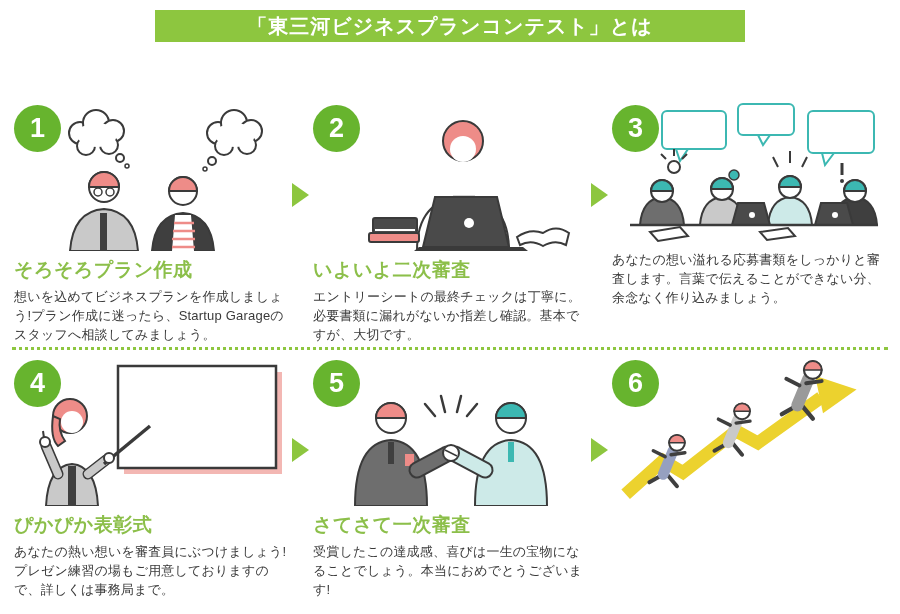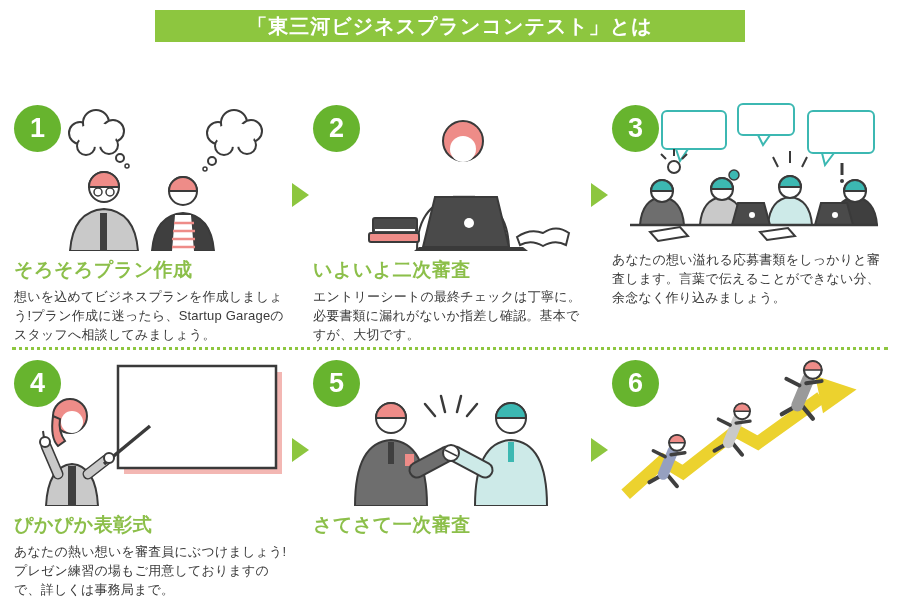--- a/index.html
+++ b/index.html
@@ -222,20 +222,21 @@
           <line x1="174" y1="112" x2="144" y2="96" stroke="#cdeae8" stroke-width="13" stroke-linecap="round"></line>
           <circle cx="140" cy="95" r="8" fill="#fff" stroke="#3a3a3a" stroke-width="2"></circle>
           <line x1="134" y1="92" x2="146" y2="98" stroke="#3a3a3a" stroke-width="1.5"></line>
           <circle cx="80" cy="60" r="15" fill="#fff" stroke="#3a3a3a" stroke-width="2"></circle>
           <path d="M65,60 a15,15 0 0 1 30,0 z" fill="#ee8c88" stroke="#3a3a3a" stroke-width="2"></path>
           <circle cx="200" cy="60" r="15" fill="#fff" stroke="#3a3a3a" stroke-width="2"></circle>
           <path d="M185,60 a15,15 0 0 1 30,0 z" fill="#3cb8b2" stroke="#3a3a3a" stroke-width="2"></path>
         </svg>
       </div>
       <h3 class="step-title">さてさて一次審査</h3>
+      <p class="step-body">受賞したこの達成感、喜びは一生の宝物になることでしょう。本当におめでとうございます!</p>
     </div>
 
     <div>
         <div class="flow-arrow"></div>
       </div>
 
     <div class="step">
       <div class="illus-box">
         <div class="num-circle">6</div>
         <svg viewBox="0 0 278 150">

